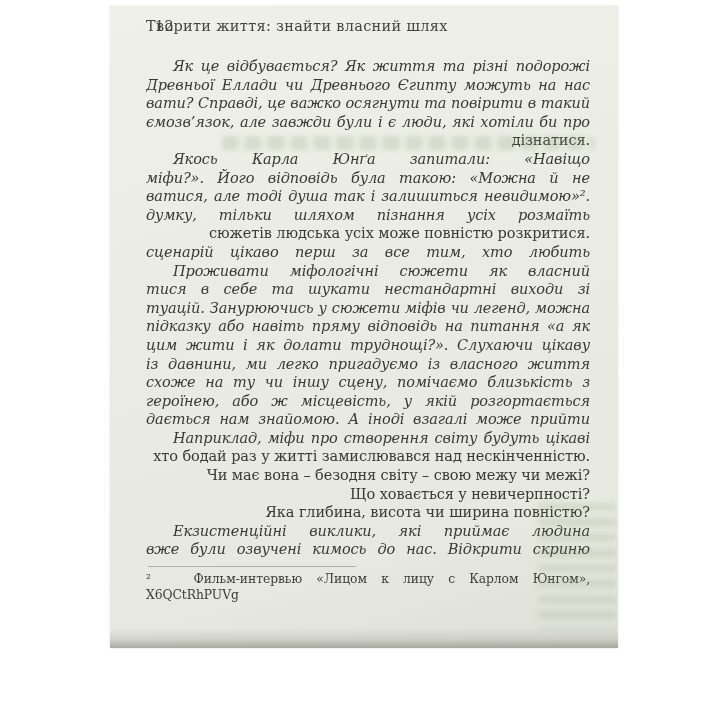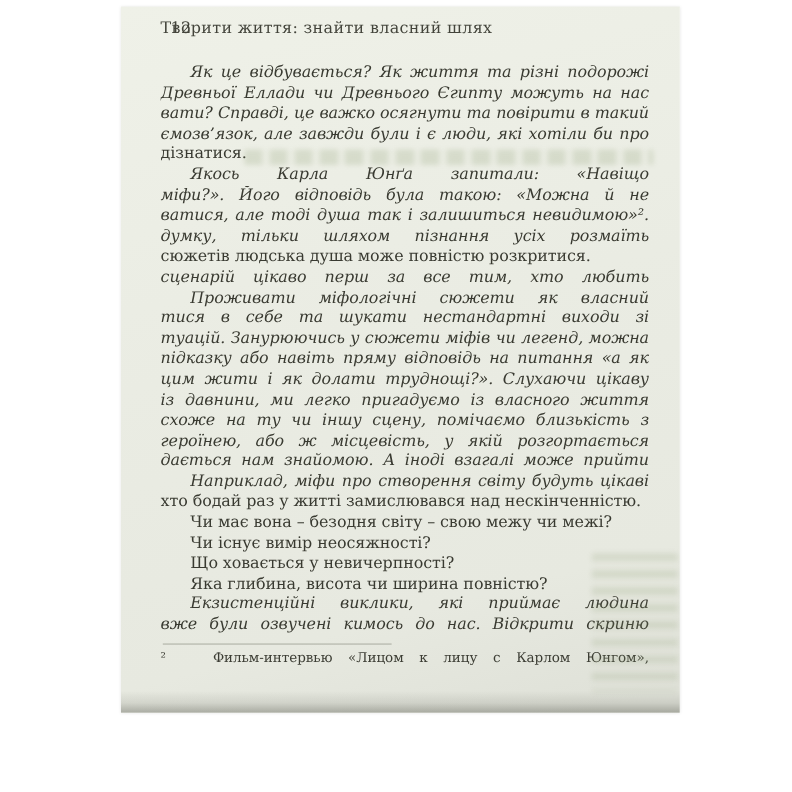--- a/index.html
+++ b/index.html
@@ -23,21 +23,21 @@
   .page-header {
     position:relative; margin-top:11px; height:19px;
     font-size:14.5px; line-height:19px; letter-spacing:0.3px; color:#43443b;
   }
   .page-num { position:absolute; left:9px; top:0; }
   .running-title { display:block; text-align:left; }
 
   .body-text { margin-top:21px; }
   .line {
     height:18.6px; line-height:18.6px; font-size:14.5px;
-    letter-spacing:-0.1px; overflow:hidden; color:#393a31;
+    letter-spacing:-0.1px; overflow:hidden; color:#393a31;text-align:right;
   }
   .line.just { text-align:justify; text-align-last:justify;font-style:italic; }
   .line.first { text-indent:27px; }
 
   .footnote { margin-top:7px; }
   .fn-rule { width:208px; height:1px; background:#a0a297; margin:0 0 5px 2px; opacity:0.8; }
   .fn-line {
     font-size:12.3px; line-height:15.5px; height:15.5px;
     overflow:hidden; color:#3c3d34; letter-spacing:-0.05px;
   }
@@ -75,45 +75,45 @@
     <div class="body-text">
         <div class="line first just">Як це відбувається? Як життя та різні подорожі героїв</div>
         <div class="line just">Древньої Еллади чи Древнього Єгипту можуть на нас впли-</div>
         <div class="line just">вати? Справді, це важко осягнути та повірити в такий вза-</div>
         <div class="line just">ємозв’язок, але завжди були і є люди, які хотіли би про це</div>
         <div class="line">дізнатися.</div>
         <div class="line first just">Якось Карла Юнґа запитали: «Навіщо заглиблюватися в</div>
         <div class="line just">міфи?». Його відповідь була такою: «Можна й не заглиблю-</div>
         <div class="line just">ватися, але тоді душа так і залишиться невидимою»². На його</div>
         <div class="line just">думку, тільки шляхом пізнання усіх розмаїть міфологічних</div>
-        <div class="line">сюжетів людська душа може повністю розкритися.</div>
+        <div class="line">сюжетів людська усіх може повністю розкритися.</div>
         <div class="line just">сценарій цікаво перш за все тим, хто любить заглиблюва-</div>
         <div class="line first just">Проживати міфологічні сюжети як власний життєвий</div>
         <div class="line just">тися в себе та шукати нестандартні виходи зі складних си-</div>
         <div class="line just">туацій. Занурюючись у сюжети міфів чи легенд, можна від-</div>
         <div class="line just">підказку або навіть пряму відповідь на питання «а як далі з</div>
         <div class="line just">цим жити і як долати труднощі?». Слухаючи цікаву історію</div>
         <div class="line just">із давнини, ми легко пригадуємо із власного життя щось</div>
         <div class="line just">схоже на ту чи іншу сцену, помічаємо близькість з героєм/</div>
         <div class="line just">героїнею, або ж місцевість, у якій розгортається драма, ви-</div>
         <div class="line just">дається нам знайомою. А іноді взагалі може прийти осяян-</div>
         <div class="line first just">Наприклад, міфи про створення світу будуть цікаві тим,</div>
         <div class="line">хто бодай раз у житті замислювався над нескінченністю.</div>
         <div class="line first">Чи має вона – безодня світу – свою межу чи межі?</div>
-        <div class="line first">Чи існує вимір неосяжності?</div>
         <div class="line first">Що ховається у невичерпності?</div>
         <div class="line first">Яка глибина, висота чи ширина повністю?</div>
         <div class="line first just">Екзистенційні виклики, які приймає людина власного,</div>
         <div class="line just">вже були озвучені кимось до нас. Відкрити скриню давніх</div>
       </div>
 
     <div class="footnote">
       <div class="fn-rule"></div>
       <div>
           <div class="fn-line just">²&nbsp;&nbsp;&nbsp;Фильм-интервью «Лицом к лицу с Карлом Юнгом», https://youtu.be/</div>
+          <div class="fn-line">X6QCtRhPUVg</div>
         </div>
     </div>
 
   </div>
 
   <div class="artifact artifact-heading"></div>
   <div class="artifact artifact-right-col"></div>
   <div class="artifact artifact-below-footnote"></div>
 </div>
 

